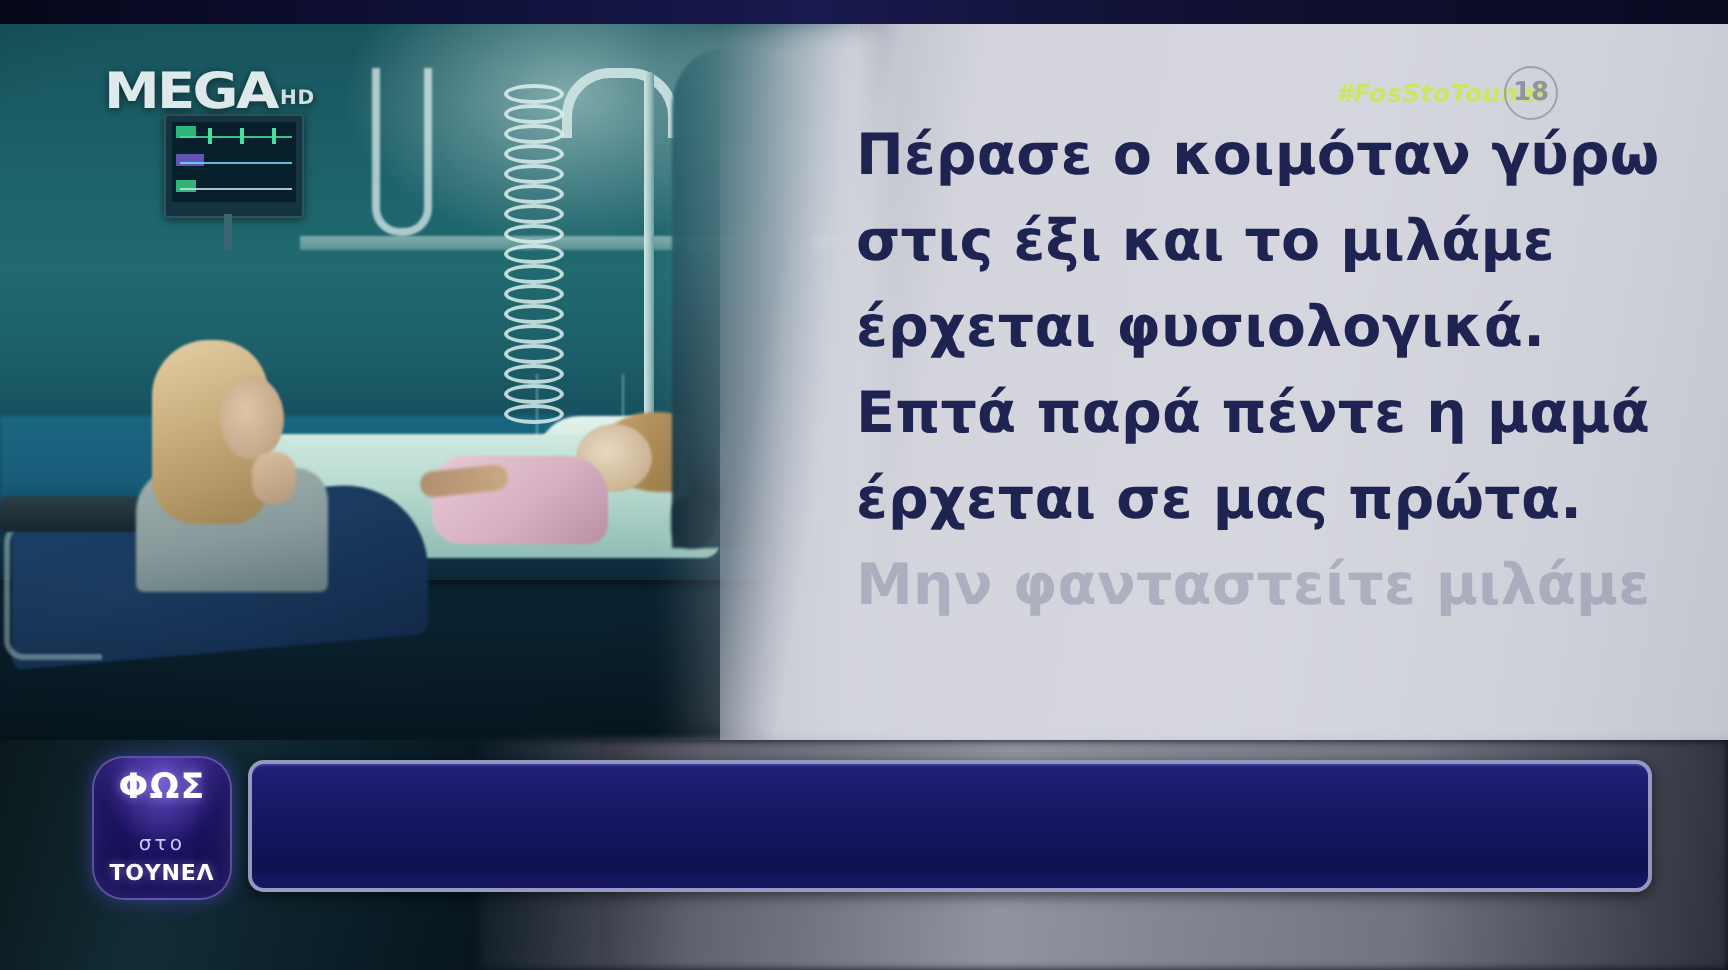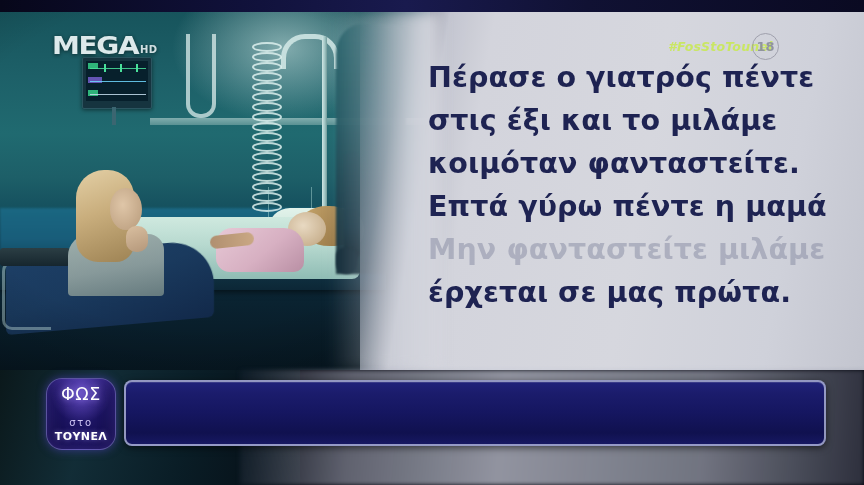--- a/index.html
+++ b/index.html
@@ -358,21 +358,21 @@
   }
   .showlogo:before {
     content:"";
     position:absolute; left:50%; top:-18px;
     width:62px; height:62px; margin-left:-31px;
     border-radius:50%;
     background: radial-gradient(circle, rgba(160,120,255,.45) 0%, rgba(100,70,220,0) 70%);
   }
   .sl-fos {
     position:relative;
-    font-size:17.5px; font-weight:400; color:#ffffff;
+    font-size:17.5px; font-weight:700; color:#ffffff;
     letter-spacing:.6px; line-height:1;
     text-shadow: 0 0 6px rgba(170,150,255,.7);
   }
   .sl-sto {
     position:relative;
     font-size:10px; color:#cfc6f5; letter-spacing:1.6px;
     margin-top:15px; line-height:1;
   }
   .sl-tounel {
     position:relative;
@@ -491,26 +491,26 @@
       </div>
     </div>
 
     <div class="panel"></div>
     <div class="panel-feather"></div>
 
     <div class="hashtag">#FosStoTounel</div>
     <div class="rating">18</div>
 
     <div class="subs">
-      <div class="sub-line">Πέρασε ο γιατρός πέντε</div>
+      <div class="sub-line">Πέρασε ο κοιμόταν γύρω</div>
       <div class="sub-line">στις έξι και το μιλάμε</div>
-      <div class="sub-line">κοιμόταν φανταστείτε.</div>
-      <div class="sub-line">Επτά γύρω πέντε η μαμά</div>
+      <div class="sub-line">έρχεται φυσιολογικά.</div>
+      <div class="sub-line">Επτά παρά πέντε η μαμά</div>
+      <div class="sub-line">έρχεται σε μας πρώτα.</div>
       <div class="sub-line faded">Μην φανταστείτε μιλάμε</div>
-      <div class="sub-line">έρχεται σε μας πρώτα.</div>
     </div>
   </div>
 
   <div class="bottom">
     <div class="bottom-bg-left"></div>
     <div class="bottom-bg-right"></div>
   </div>
 
   <div class="showlogo">
     <span class="sl-fos">ΦΩΣ</span>

